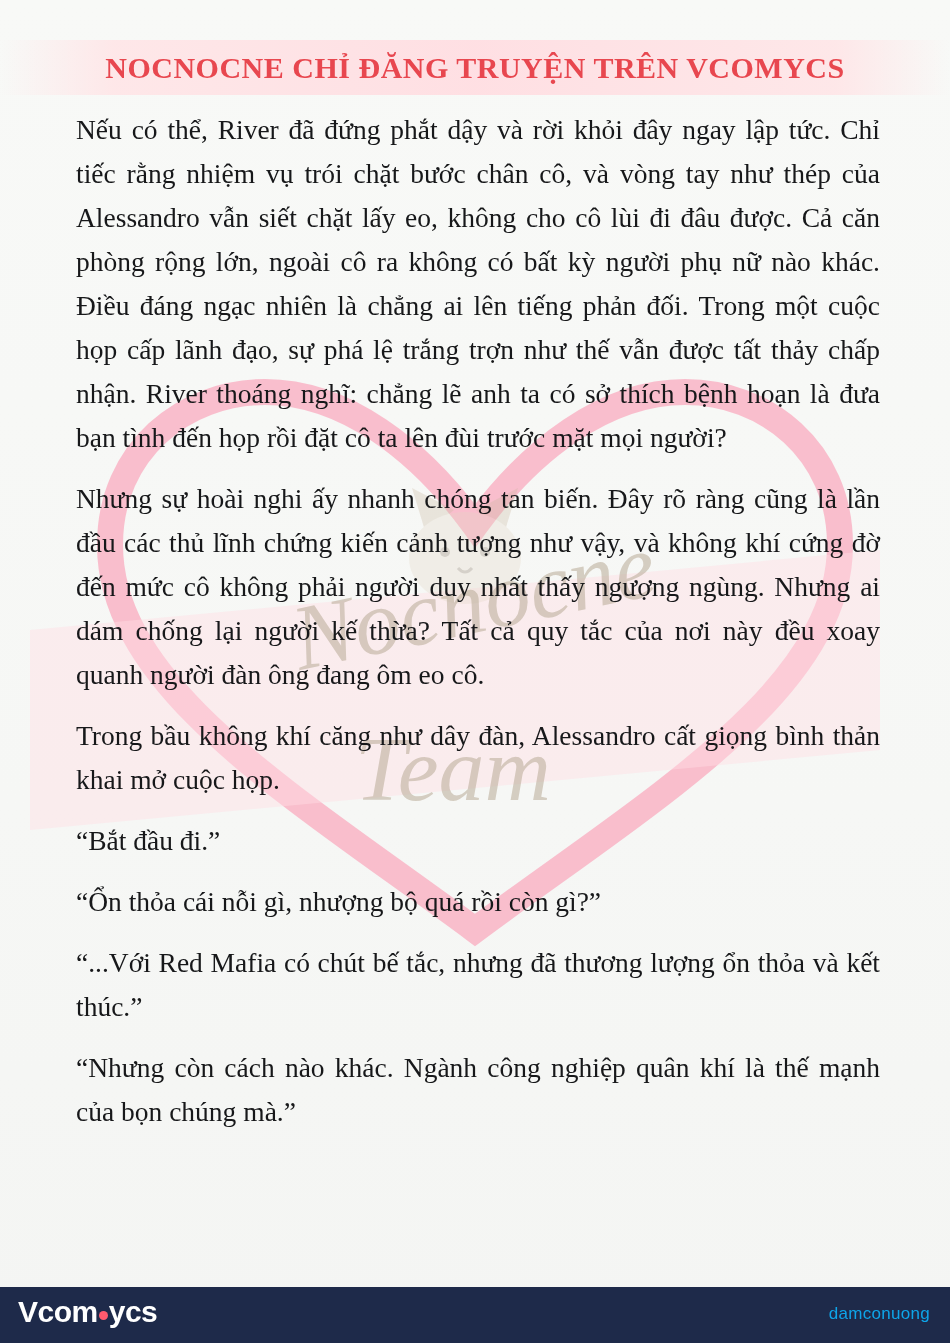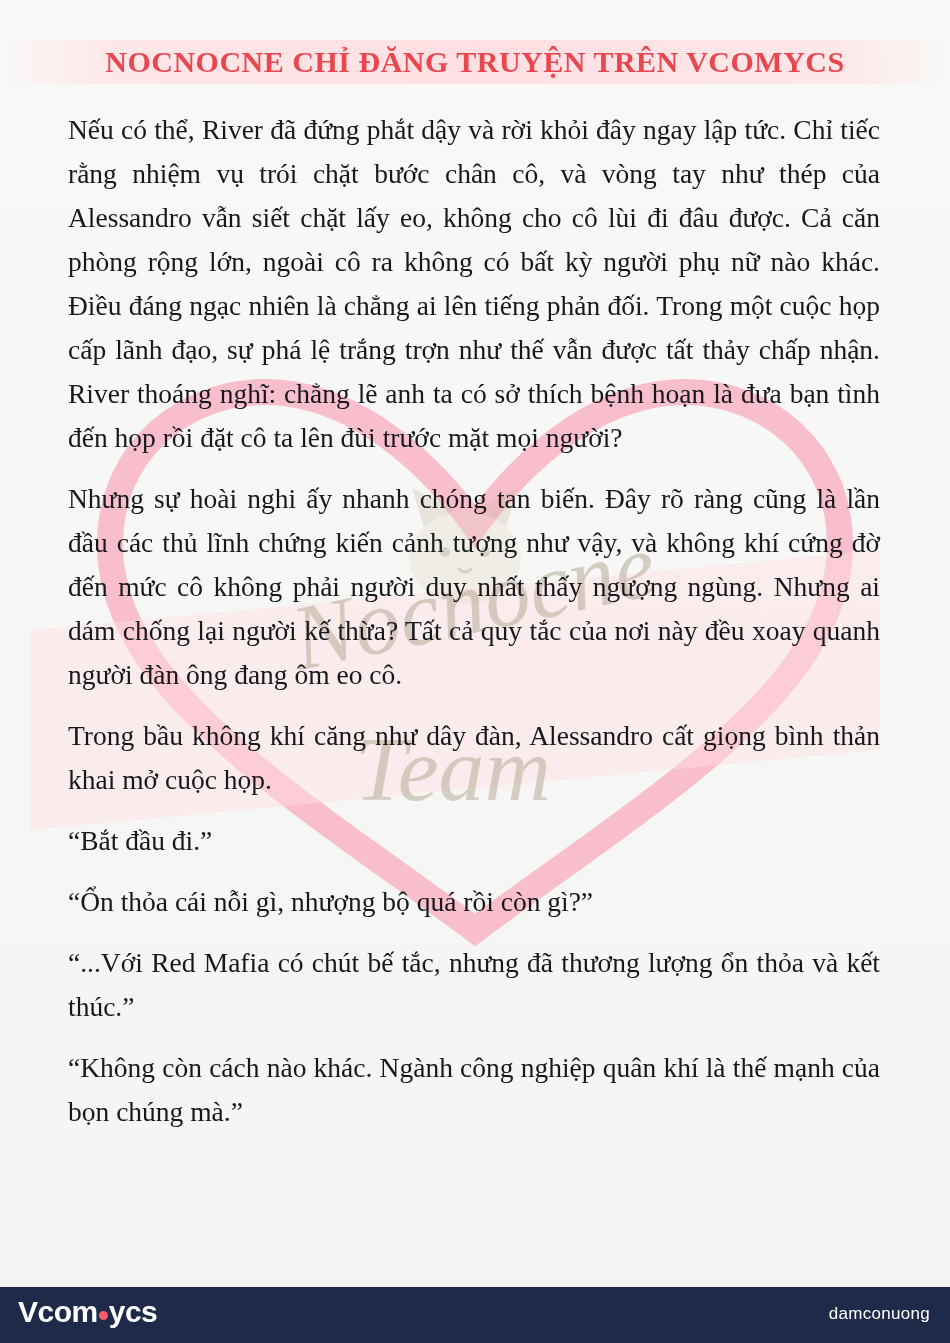--- a/index.html
+++ b/index.html
@@ -34,21 +34,21 @@
     z-index: 0;
   }
   .wm-svg { display: block; }
 
   
   .banner {
     position: absolute;
     left: 0;
     top: 40px;
     width: 950px;
-    height: 44px;
+    height: 55px;
     background: linear-gradient(90deg, rgba(255,235,236,0) 0%, rgba(255,228,230,0.85) 12%, rgba(255,222,226,0.95) 50%, rgba(255,228,230,0.85) 88%, rgba(255,235,236,0) 100%);
     display: flex;
     align-items: center;
     justify-content: center;
     z-index: 2;
   }
   .banner-title {
     font-family: "Liberation Serif", serif;
     font-weight: bold;
     font-size: 30px;
@@ -65,21 +65,21 @@
     width: 812px;
     z-index: 3;
   }
   .para {
     font-family: "Liberation Serif", serif;
     font-size: 27.5px;
     line-height: 44px;
     color: #17181a;
     text-align: justify;
     text-justify: inter-word;
-    margin: 0 0 17px 0;
+    margin: 0 0 17px 8px;
     font-weight: 500;
   }
   .para.last { margin-bottom: 0; }
 
   
   .footer {
     position: absolute;
     left: 0;
     bottom: 0;
     width: 950px;
@@ -112,21 +112,21 @@
     margin: 0 1px 0 1px;
     position: relative;
     top: -2px;
   }
   .footer-right {
     position: absolute;
     right: 20px;
     top: 17px;
     font-family: "Liberation Sans", sans-serif;
     font-size: 17px;
-    color: #ffffff;
+    color: #0ea5e9;
     letter-spacing: 0.3px;
   }
 </style>
 </head>
 <body>
 
 <div class="page">
 
   <div class="watermark">
     <svg class="wm-svg" width="950" height="640" viewBox="0 0 950 640" xmlns="http://www.w3.org/2000/svg" aria-hidden="true">
@@ -153,21 +153,21 @@
     <div class="banner-title">NOCNOCNE CHỈ ĐĂNG TRUYỆN TRÊN VCOMYCS</div>
   </div>
 
   <div class="content">
     <p class="para">Nếu có thể, River đã đứng phắt dậy và rời khỏi đây ngay lập tức. Chỉ tiếc rằng nhiệm vụ trói chặt bước chân cô, và vòng tay như thép của Alessandro vẫn siết chặt lấy eo, không cho cô lùi đi đâu được. Cả căn phòng rộng lớn, ngoài cô ra không có bất kỳ người phụ nữ nào khác. Điều đáng ngạc nhiên là chẳng ai lên tiếng phản đối. Trong một cuộc họp cấp lãnh đạo, sự phá lệ trắng trợn như thế vẫn được tất thảy chấp nhận. River thoáng nghĩ: chẳng lẽ anh ta có sở thích bệnh hoạn là đưa bạn tình đến họp rồi đặt cô ta lên đùi trước mặt mọi người?</p>
     <p class="para">Nhưng sự hoài nghi ấy nhanh chóng tan biến. Đây rõ ràng cũng là lần đầu các thủ lĩnh chứng kiến cảnh tượng như vậy, và không khí cứng đờ đến mức cô không phải người duy nhất thấy ngượng ngùng. Nhưng ai dám chống lại người kế thừa? Tất cả quy tắc của nơi này đều xoay quanh người đàn ông đang ôm eo cô.</p>
     <p class="para">Trong bầu không khí căng như dây đàn, Alessandro cất giọng bình thản khai mở cuộc họp.</p>
     <p class="para">“Bắt đầu đi.”</p>
     <p class="para">“Ổn thỏa cái nỗi gì, nhượng bộ quá rồi còn gì?”</p>
     <p class="para">“...Với Red Mafia có chút bế tắc, nhưng đã thương lượng ổn thỏa và kết thúc.”</p>
-    <p class="para last">“Không còn cách nào khác. Ngành công nghiệp quân khí là thế mạnh của bọn chúng mà.”</p>
+    <p class="para last">“Nhưng còn cách nào khác. Ngành công nghiệp quân khí là thế mạnh của bọn chúng mà.”</p>
   </div>
 
   <div class="footer">
     <div class="logo">
       <span class="v">V</span>
       <span>com</span>
       <span class="dot"></span>
       <span>ycs</span>
     </div>
     <div class="footer-right">damconuong</div>

